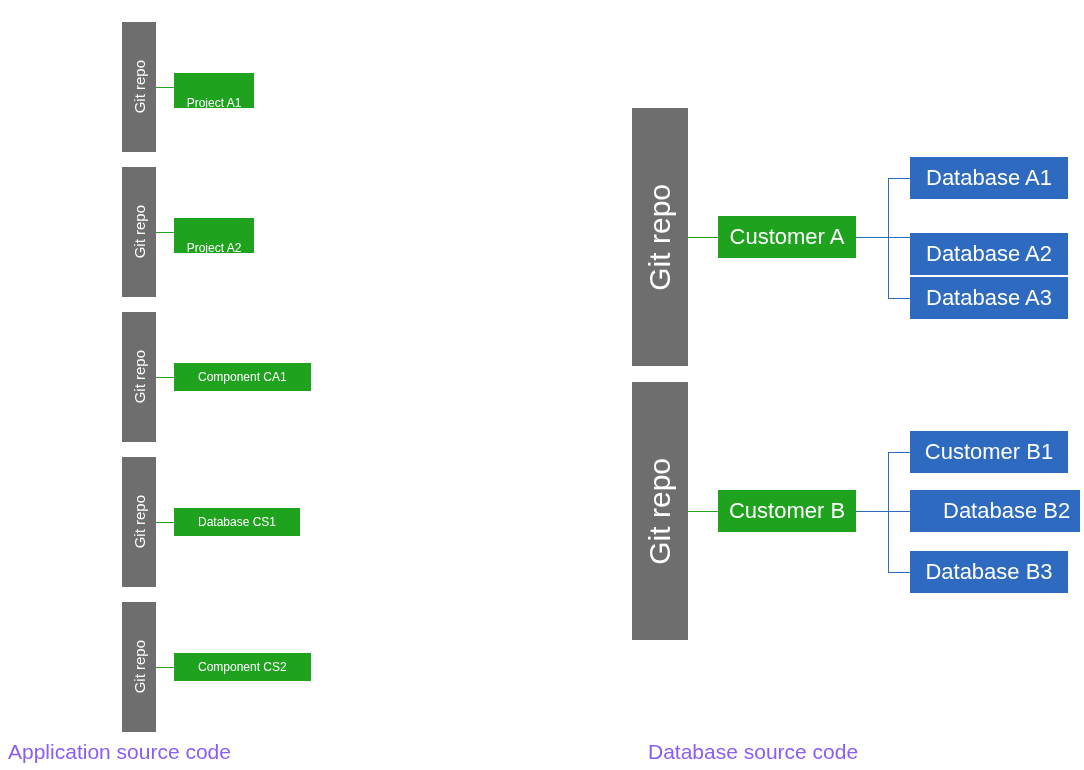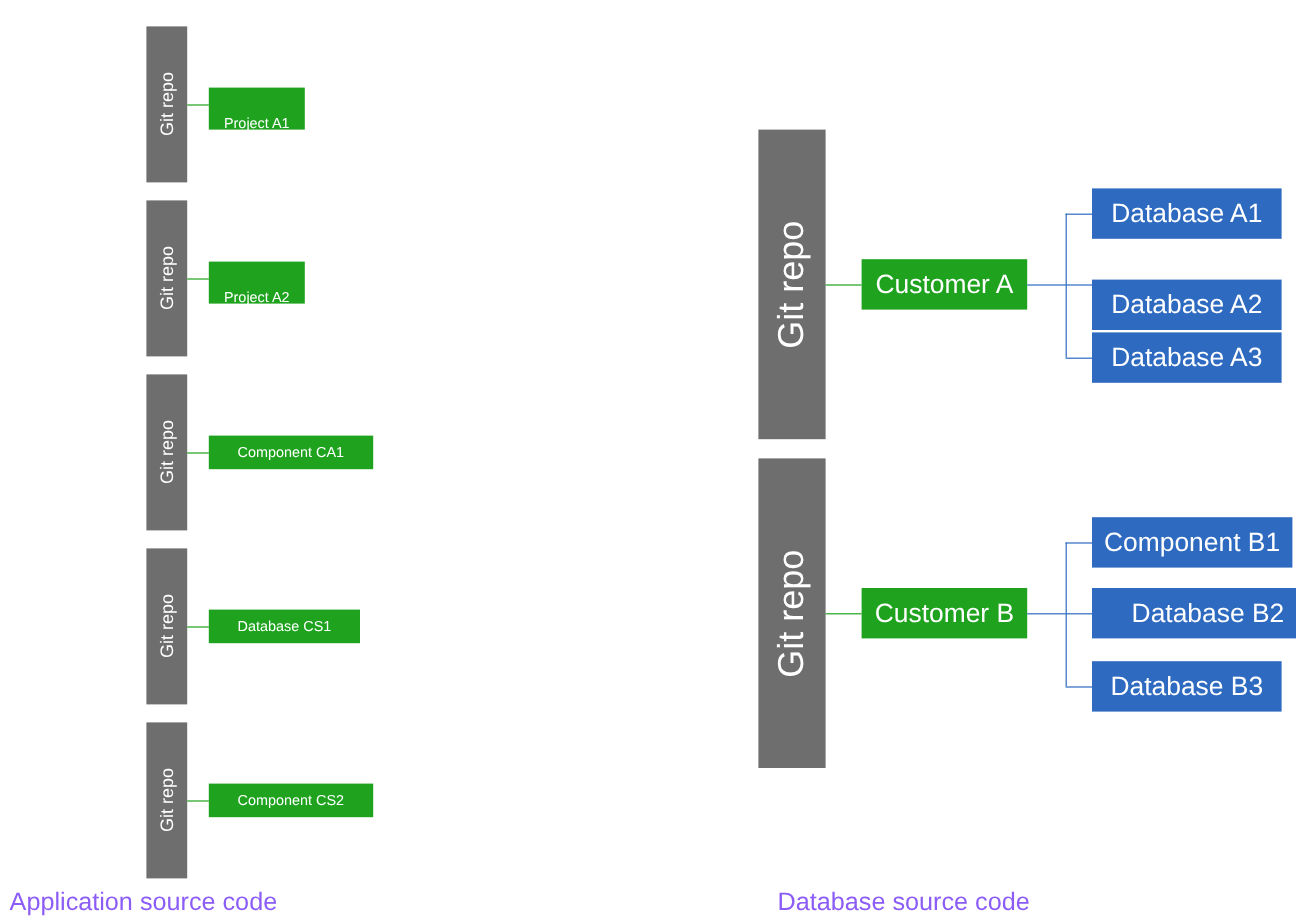--- a/index.html
+++ b/index.html
@@ -199,21 +199,21 @@
 <div class="hline-g" style="top:511px; left:688px; width:30px;"></div>
 <div class="cust" style="top:490px; left:718px;">
   <span>Customer B</span>
 </div>
 <div class="hline-b" style="top:511px; left:856px; width:32px;"></div>
 <div class="vline-b" style="top:452px; left:888px; height:120px;"></div>
 <div class="hline-b" style="top:452px; left:888px; width:22px;"></div>
 <div class="hline-b" style="top:511px; left:888px; width:22px;"></div>
 <div class="hline-b" style="top:572px; left:888px; width:22px;"></div>
 <div class="db" style="top:431px; left:910px;">
-  <span>Component B1</span>
+  <span>Customer B1</span>
 </div>
 <div class="db" style="top:490px; left:910px;padding-left:33px;">
   <span>Database B2</span>
 </div>
 <div class="db" style="top:551px; left:910px;">
   <span>Database B3</span>
 </div>
 
 <div class="caption" style="position:absolute; left:648px; top:740px;">
   <span>Database source code</span>

